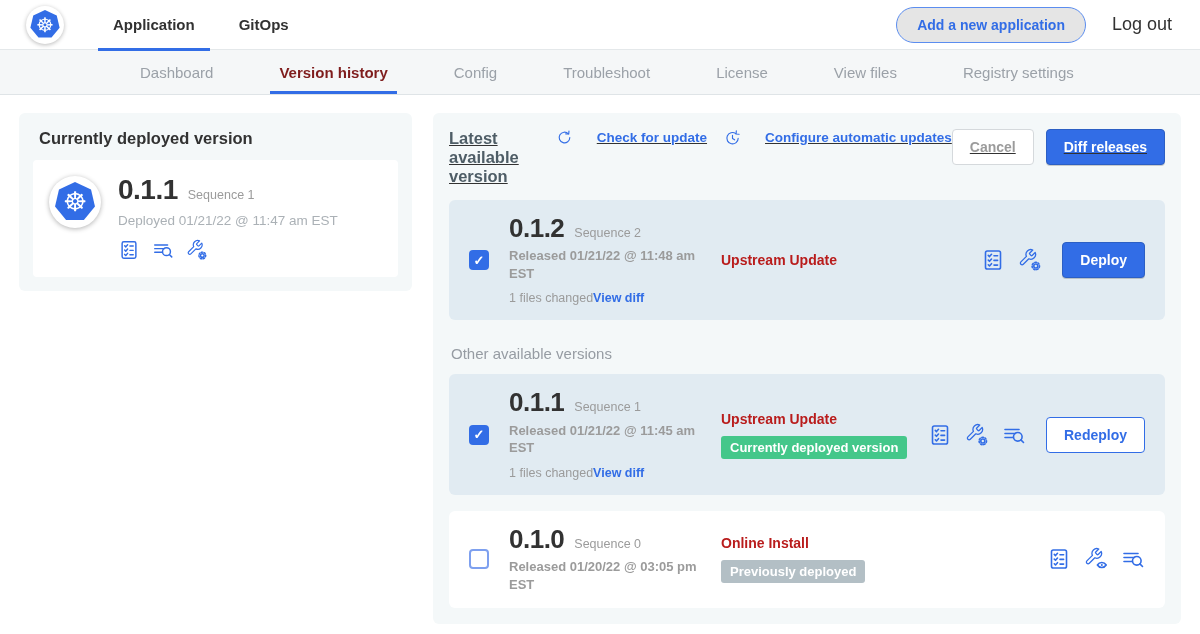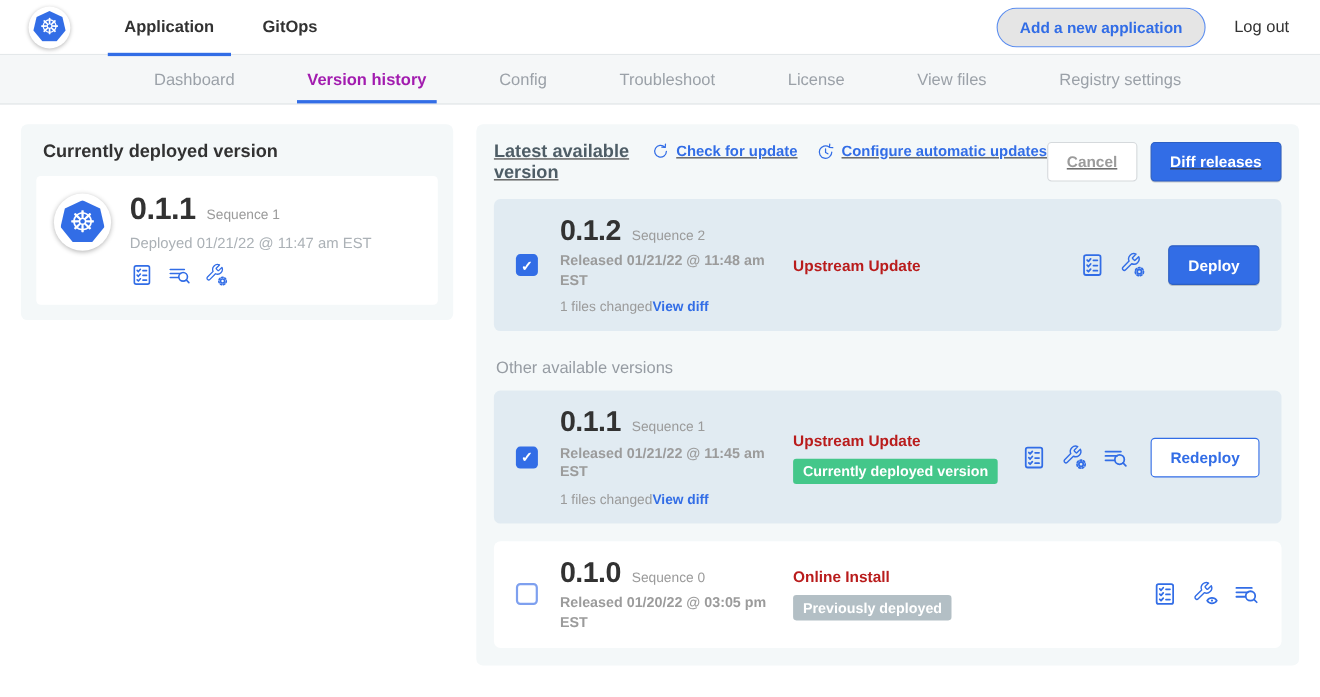--- a/index.html
+++ b/index.html
@@ -19,28 +19,28 @@
           clip-path: polygon(50% 0%, 89.1% 18.8%, 98.7% 61.1%, 71.7% 95.1%, 28.3% 95.1%, 1.3% 61.1%, 10.9% 18.8%); }
   .hept.small { width: 30px; height: 29px; font-size: 20px; }
   .hept.large { width: 41px; height: 40px; font-size: 27px; }
   .top-tabs { display: flex; margin-left: 34px; height: 50px; }
   .top-tab { padding: 0 15px; display: flex; align-items: center; font-size: 15px; font-weight: 700;
              color: #323232; position: relative; cursor: pointer; margin-right: 14px; }
   .top-tab.active:after { content: ""; position: absolute; left: 0; right: 0; bottom: -1px; height: 3px; background: #326de6; }
   .top-right { margin-left: auto; display: flex; align-items: center; gap: 26px; padding-right: 28px; }
   .add-app-btn { border: 1px solid #5b8def; color: #326de6; background: #e5e5e5; border-radius: 19px;
                  padding: 9px 20px; font-size: 14px; font-weight: 700; font-family: inherit; cursor: pointer; }
-  .logout { font-size: 15px; color: #323232; cursor: pointer; }
+  .logout { font-size: 18px; color: #323232; cursor: pointer; }
 
   
   .subnav { height: 45px; background: #f5f7f8; border-bottom: 1px solid #dfe4e7;
             display: flex; align-items: stretch; padding-left: 131px; }
   .subnav-item { display: flex; align-items: center; padding: 0 9px; margin-right: 48px;
                  font-size: 15px; color: #9ba1a8; position: relative; cursor: pointer; white-space: nowrap; }
-  .subnav-item.active { color: #a21caf; font-weight: 600; text-align: center; }
+  .subnav-item.active { color: #7f1d1d; font-weight: 600; text-align: center; }
   .subnav-item.active:after { content: ""; position: absolute; left: 0; right: 0; bottom: 0; height: 3px; background: #326de6; }
 
   
   .main { display: flex; align-items: flex-start; gap: 21px; padding: 18px 19px 0 19px; }
   .panel { background: #f4f8f9; border-radius: 6px; }
 
   
   .left-panel { width: 393px; padding: 16px 14px 14px; flex-shrink: 0; }
   .left-title { font-size: 16.5px; font-weight: 700; color: #323232; padding: 0 6px; }
   .deployed-card { margin-top: 12px; background: #fff; border-radius: 4px; padding: 16px; display: flex; align-items: flex-start; }
@@ -53,21 +53,21 @@
   .dep-date { margin-top: 9px; font-size: 13.5px; color: #abb1b6; }
   .icon-row { margin-top: 11px; display: flex; gap: 12px; align-items: center; }
   .icon { display: inline-flex; width: 22px; height: 22px; color: #326de6; cursor: pointer; flex-shrink: 0; }
   .icon svg { width: 100%; height: 100%; }
   .icon.sm { width: 17px; height: 17px; }
 
   
   .right-panel { flex: 1; padding: 16px; }
   .avail-header { display: flex; align-items: flex-start; text-decoration: underline; }
   .avail-title { font-size: 16.5px; font-weight: 700; color: #4e5d66; }
-  .hdr-link { display: flex; align-items: center; gap: 6px; color: #326de6;
+  .hdr-link { display: flex; align-items: center; gap: 24px; color: #326de6;
               font-size: 13.5px; font-weight: 600; margin-left: 17px; cursor: pointer; white-space: nowrap; }
   .hdr-actions { margin-left: auto; display: flex; gap: 12px; }
   .btn { border-radius: 4px; font-size: 14px; font-weight: 700; padding: 9px 17px;
          cursor: pointer; border: 1px solid transparent; font-family: inherit; white-space: nowrap; }
   .btn-primary { background: #326de6; color: #fff; border-color: #2c5fc4; box-shadow: 0 1px 0 rgba(0,0,0,.18); }
   .btn-secondary { background: #fff; color: #326de6; border: 1px solid #326de6; }
   .btn-cancel { background: #fff; color: #9b9b9b; border: 1px solid #d5d9dc; }
 
   .latest-slot { margin-top: 14px; }
   .other-title { margin: 25px 2px 12px 2px; font-size: 15px; color: #969ca3; }

